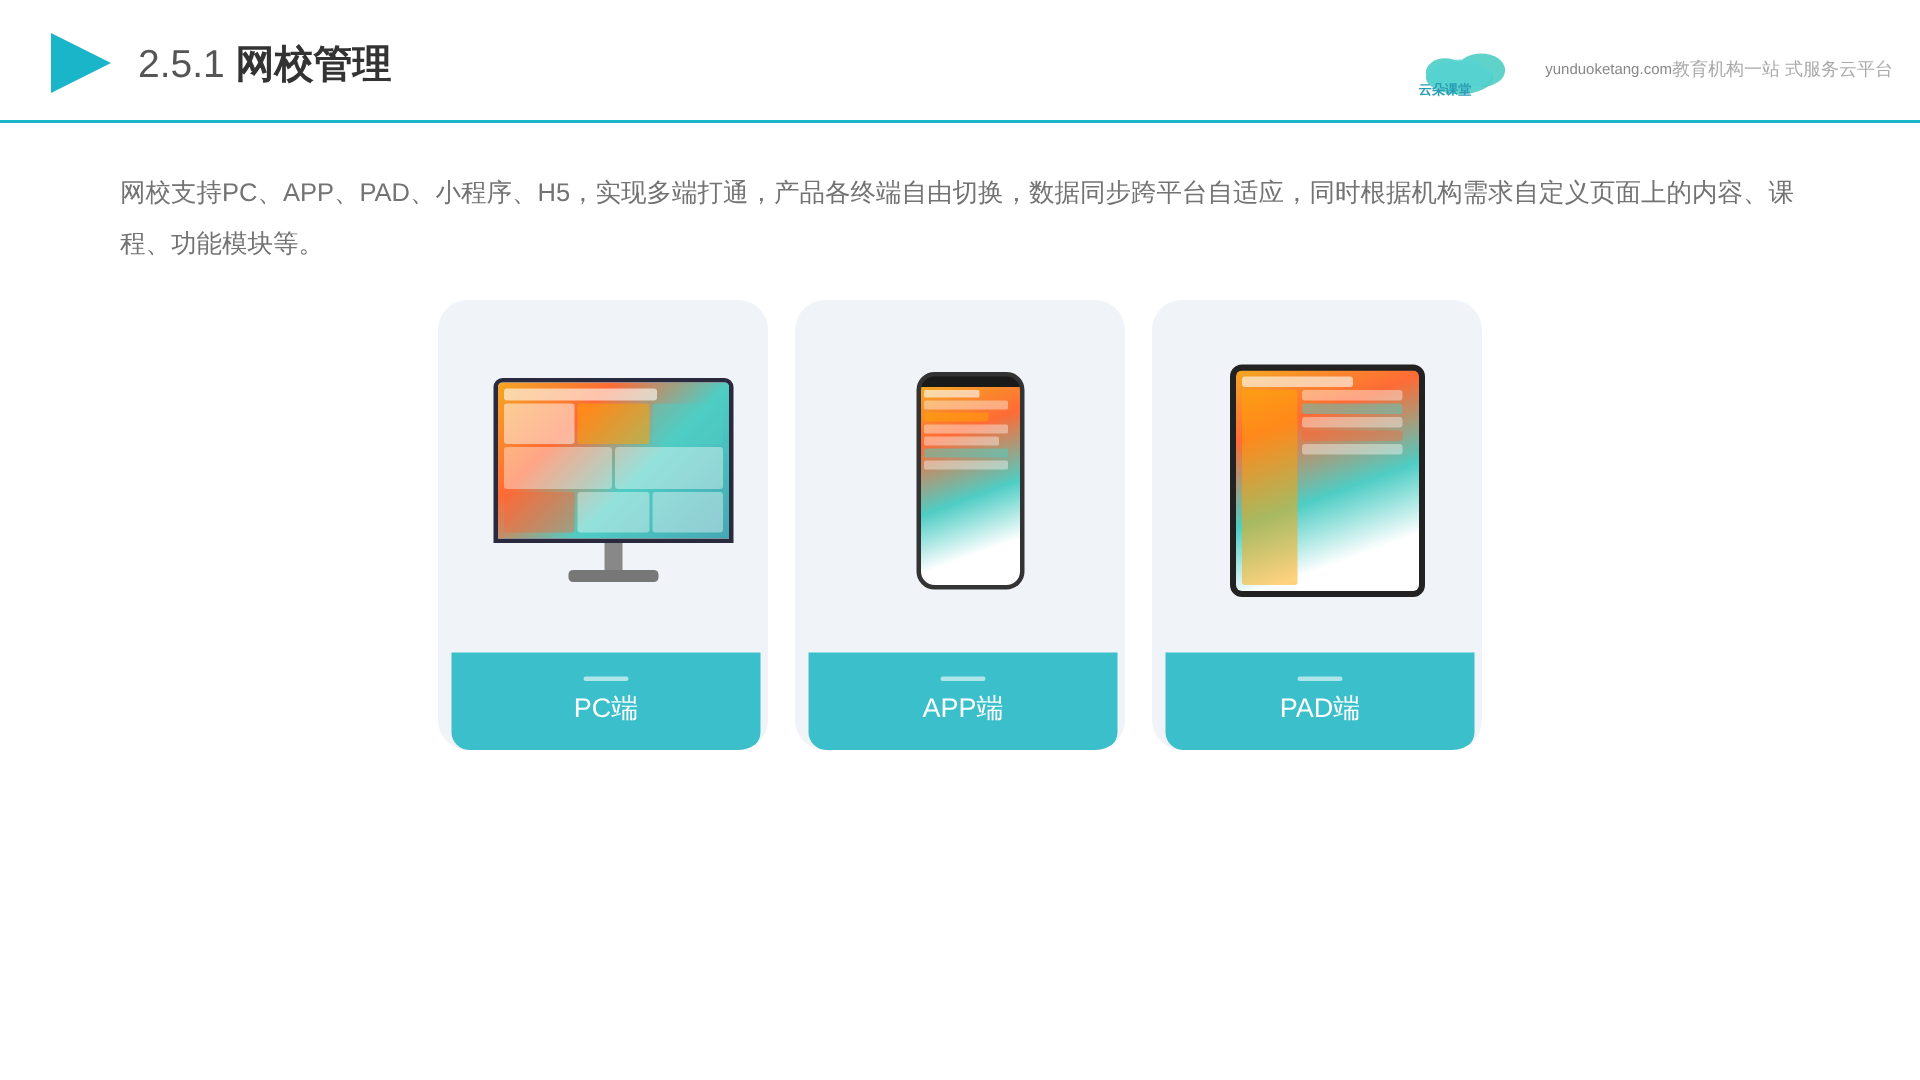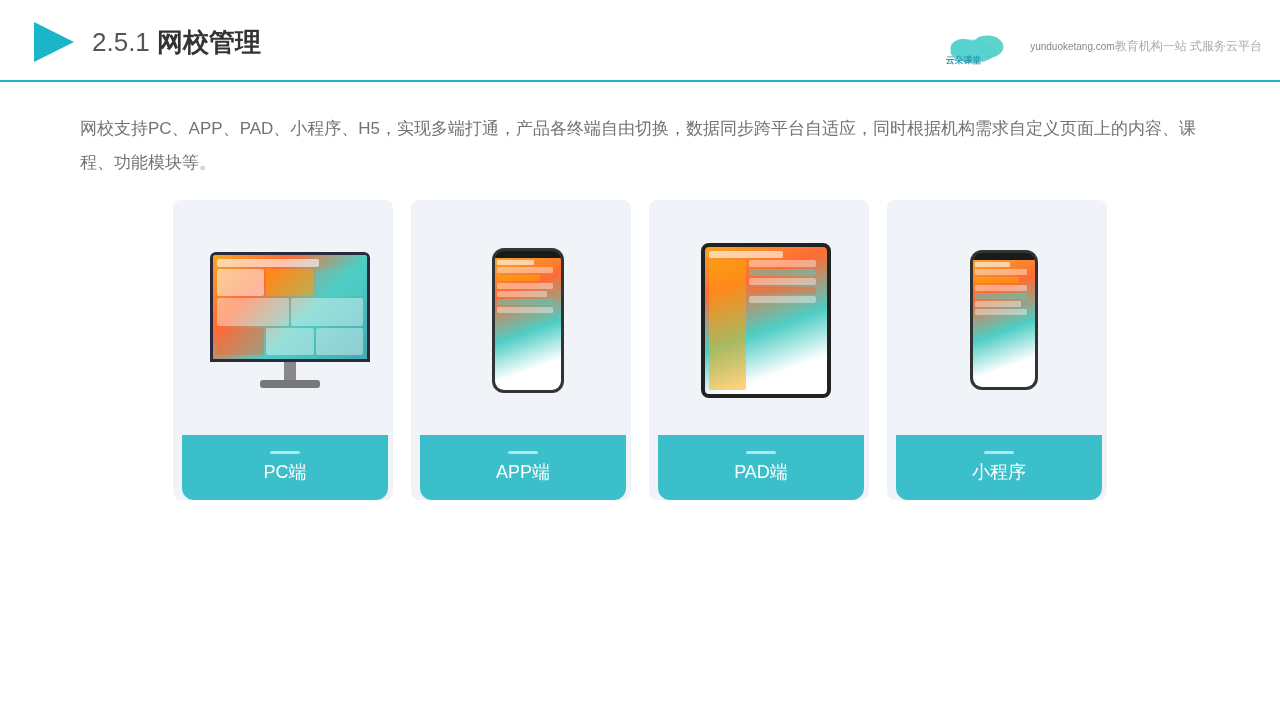--- a/index.html
+++ b/index.html
@@ -58,21 +58,21 @@
     
     .cards-container {
       display: flex;
       justify-content: center;
       gap: 18px;
       margin: 20px 60px 0 60px;
     }
 
     .device-card {
       background: #f0f4f8;
-      border-radius: 8px;
+      border-radius: 20px;
       width: 220px;
       display: flex;
       flex-direction: column;
       align-items: center;
       padding: 20px 10px 0 24px;
       overflow: hidden;
     }
 
     .device-image-area {
       width: 100%;
@@ -353,37 +353,15 @@
           </div>
         </div>
       </div>
     </div>
     <div class="card-label">
       <div class="label-bar"></div>
       <span>PAD端</span>
     </div>
   </div>
 
-  <div class="device-card">
-    <div class="device-image-area">
-      <div class="phone-device" style="width:68px;height:140px;">
-        <div class="phone-notch"></div>
-        <div class="phone-screen">
-          <div class="phone-bar"></div>
-          <div class="phone-content">
-            <div class="phone-row"></div>
-            <div class="phone-row" style="width:75%;background:rgba(255,165,0,0.5);"></div>
-            <div class="phone-row"></div>
-            <div class="phone-row" style="background:rgba(78,205,196,0.5);"></div>
-            <div class="phone-row" style="width:80%;"></div>
-            <div class="phone-row"></div>
-          </div>
-        </div>
-      </div>
-    </div>
-    <div class="card-label">
-      <div class="label-bar"></div>
-      <span>小程序</span>
-    </div>
-  </div>
 
 
 </div>
 
 </body></html>

